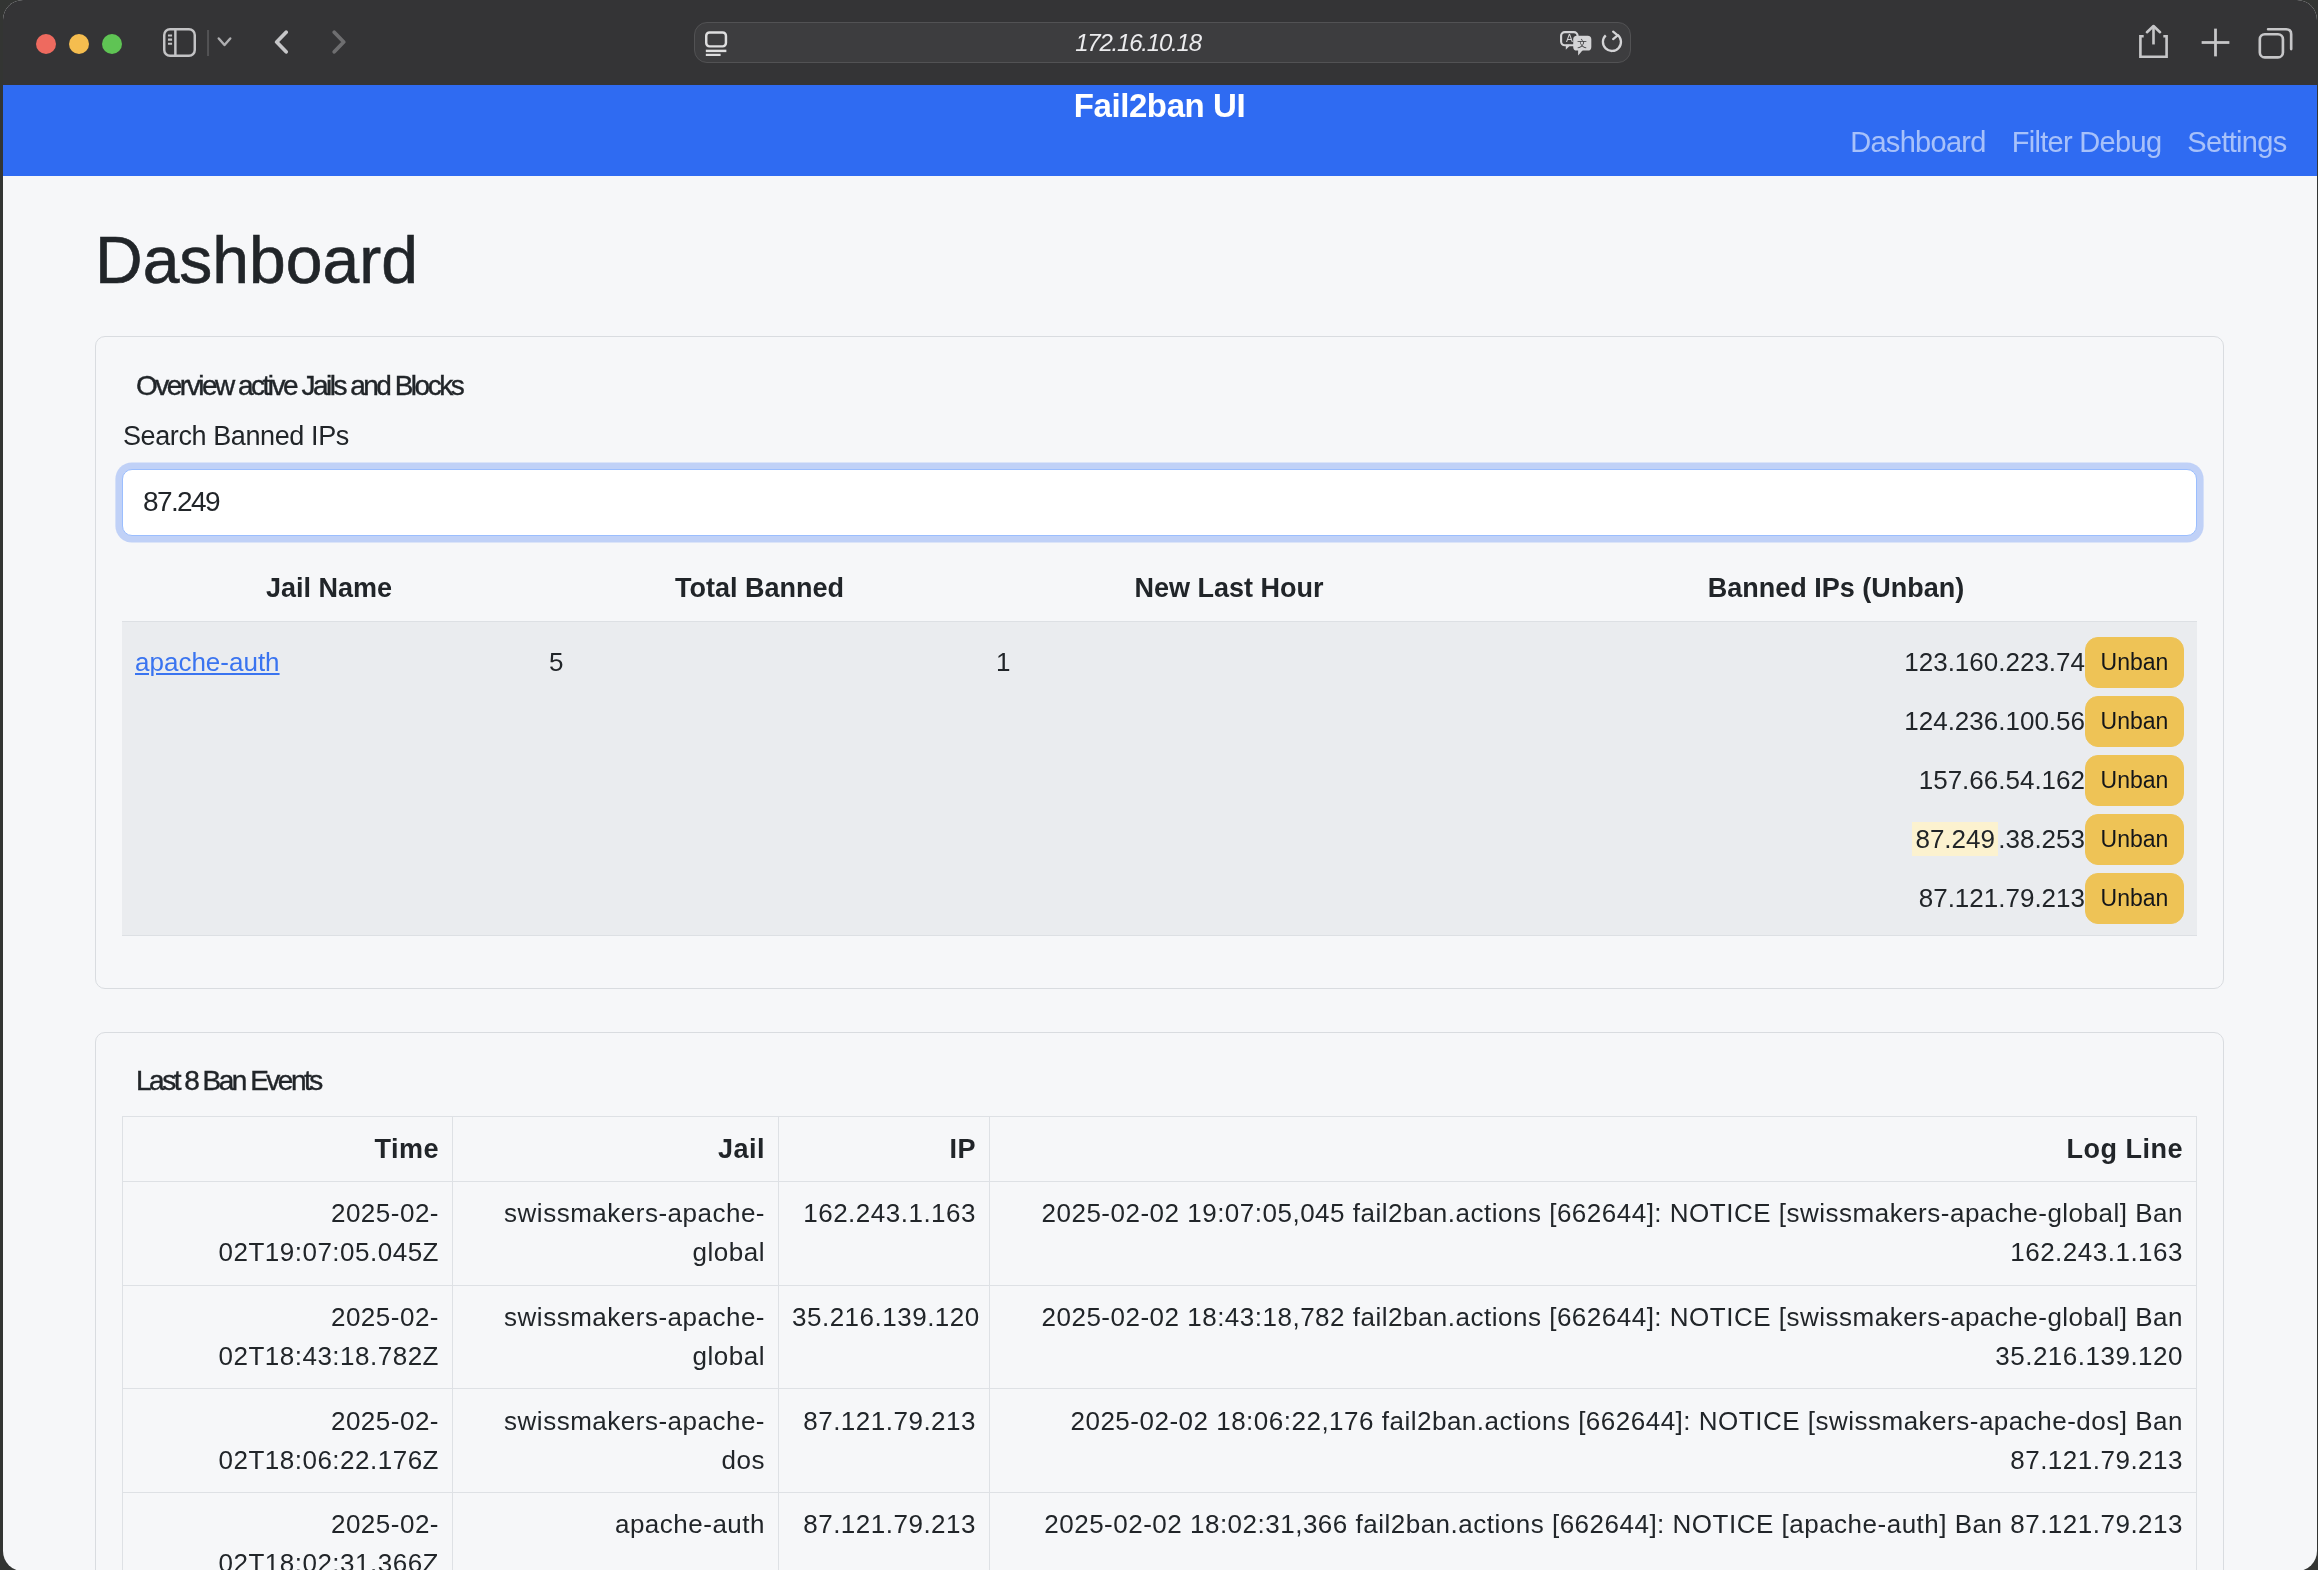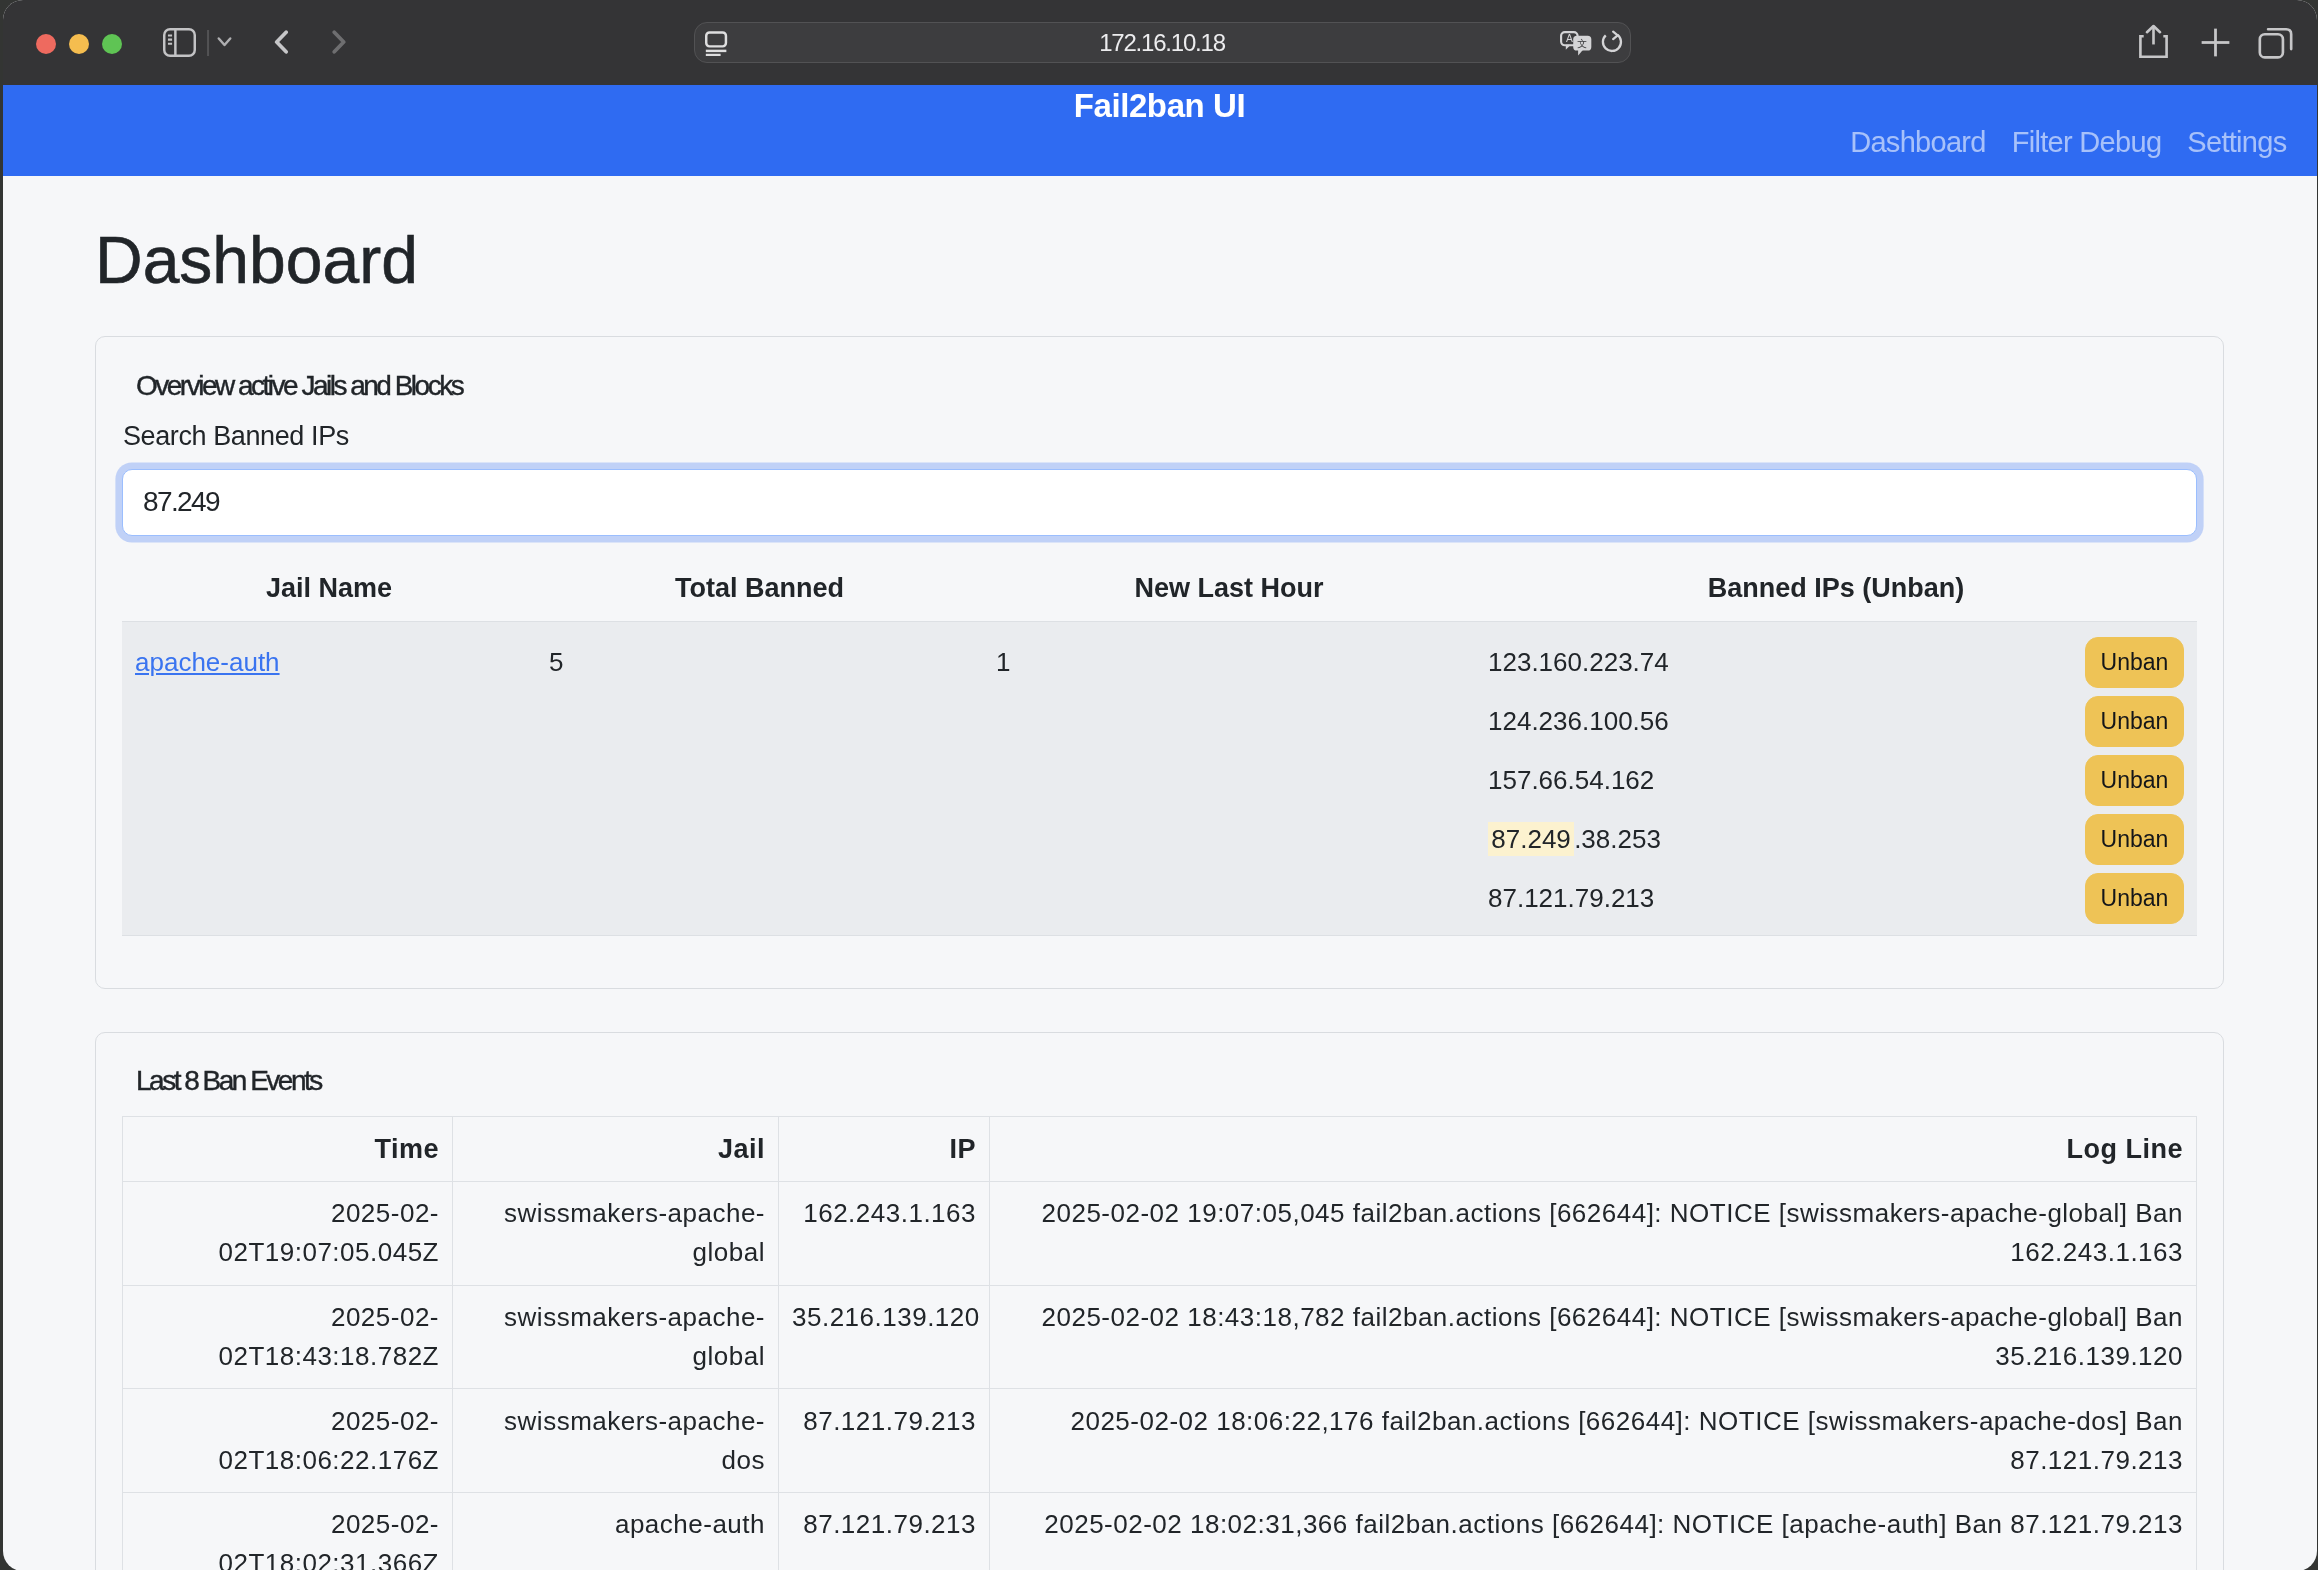--- a/index.html
+++ b/index.html
@@ -8,21 +8,21 @@
 .window { position:absolute; left:2.5px; top:0; width:2314px; height:1571px; border-radius:20px; overflow:hidden; background:#f6f7f9; }
 
 
 .titlebar { position:relative; height:85px; background:#343436; }
 .dot { position:absolute; width:20px; height:20px; border-radius:50%; top:34px; }
 .dot.r { left:33px;  background:#ee6a5f; }
 .dot.y { left:66px;  background:#f5bd4f; }
 .dot.g { left:99px; background:#5fc454; }
 .tbicon { position:absolute; color:#c3c3c5; }
 .urlpill { position:absolute; left:691px; top:22px; width:937px; height:41px; border-radius:13px; background:#3d3d3f; border:1.6px solid #525254; }
-.urltext { position:absolute; top:22px; left:691px; width:937px; height:41px; display:flex; align-items:center; justify-content:center; color:#ececee; font-size:24px; letter-spacing:-1.2px; }
+.urltext { position:absolute; top:22px; left:667px; width:937px; height:41px; display:flex; align-items:center; justify-content:center; color:#ececee; font-size:24px; letter-spacing:-1.2px;font-style:italic; }
 
 
 .navbar { height:91px; background:#2f6bf2; display:flex; align-items:center; padding:0 20px;flex-direction:column; }
 .brand { color:#ffffff; font-size:33px; font-weight:700; letter-spacing:-0.4px; position:relative; top:1.6px; }
 .navlinks { margin-left:auto; display:flex; color:rgba(255,255,255,0.58); font-size:29px; letter-spacing:-0.7px; position:relative; top:2.5px; }
 .navlinks span { padding:0 13px; }
 .navlinks span:last-child { padding-right:10px; }
 
 
 .container { width:2169px; margin:0 auto; padding:0 20px; }
@@ -32,21 +32,21 @@
 
 
 .label { font-size:27px; letter-spacing:-0.4px; margin:19px 0 0 1px; }
 .search { margin-top:17px; height:67px; background:#fff; border:1.6px solid #9bbefe; border-radius:10px; box-shadow:0 0 0 6.6px rgba(49,107,244,0.27); display:flex; align-items:center; padding:0 20px; font-size:28px; letter-spacing:-1.6px; color:#212529; }
 table.t1 { border-collapse:collapse; margin:21.4px 0 25.5px; width:100%; table-layout:fixed; }
 table.t1 th { text-align:center; font-size:27px; line-height:39px; padding:12.3px 13px 13px; border-bottom:1.6px solid #dde0e4; }
 table.t1 td { padding:10.7px 13px 7.4px; vertical-align:top; border-bottom:1.6px solid #dde0e4; }
 tr.stripe td { background:#eaecef; }
 table.t1 td .cellline { line-height:59px; font-size:26px; }
 a.jail { color:#3a74f0; text-decoration:underline; }
-.iprow { height:59px; display:flex; align-items:center; justify-content:space-between; font-size:26px; }
+.iprow { height:59px; display:flex; align-items:center; justify-content:flex-end; font-size:26px; }
 .btn { background:#eec356; border:1.6px solid #eec356; border-radius:13px; height:51px; width:99px; font-size:23px; font-family:"Liberation Sans",sans-serif; color:#141619; display:flex; align-items:center; justify-content:center; }
 mark { background:#fcf2cf; color:inherit; padding:1.6px 3.3px; }
 
 
 .card2 { margin-top:43px; padding-bottom:164px; }
 table.t2 { border-collapse:collapse; margin-top:19px; width:100%; table-layout:fixed; font-size:26px; }
 table.t2 th, table.t2 td { border:1.6px solid #dee1e5; text-align:right; padding:12.3px 13px; line-height:39px; vertical-align:top; letter-spacing:0.5px; }
 table.t2 th { font-size:27px; }
 </style>
 </head>

